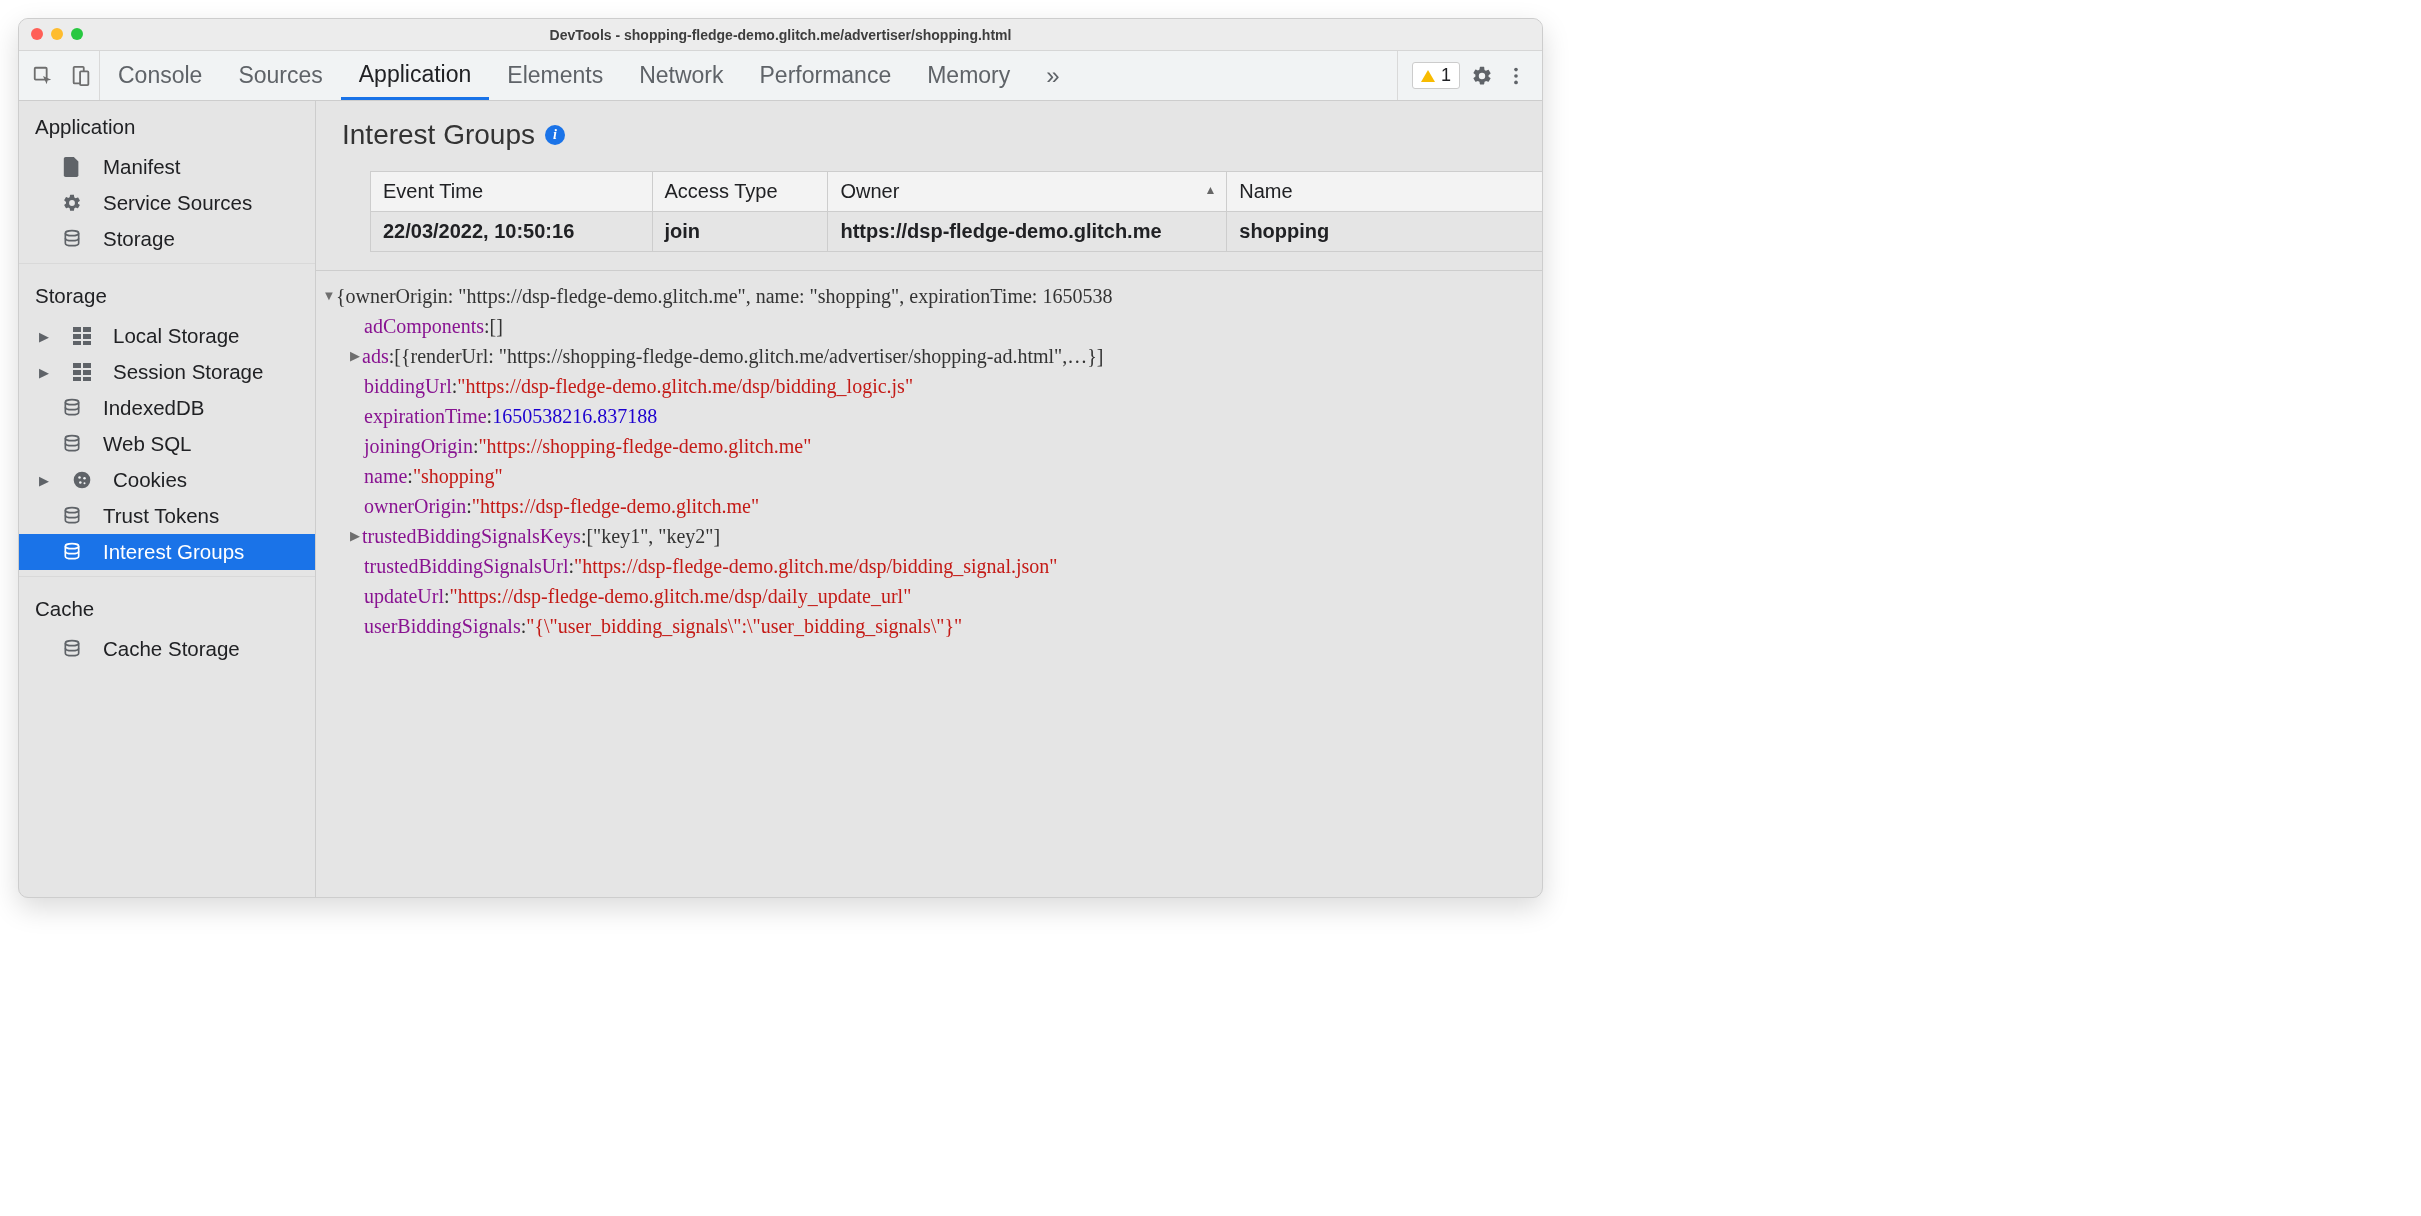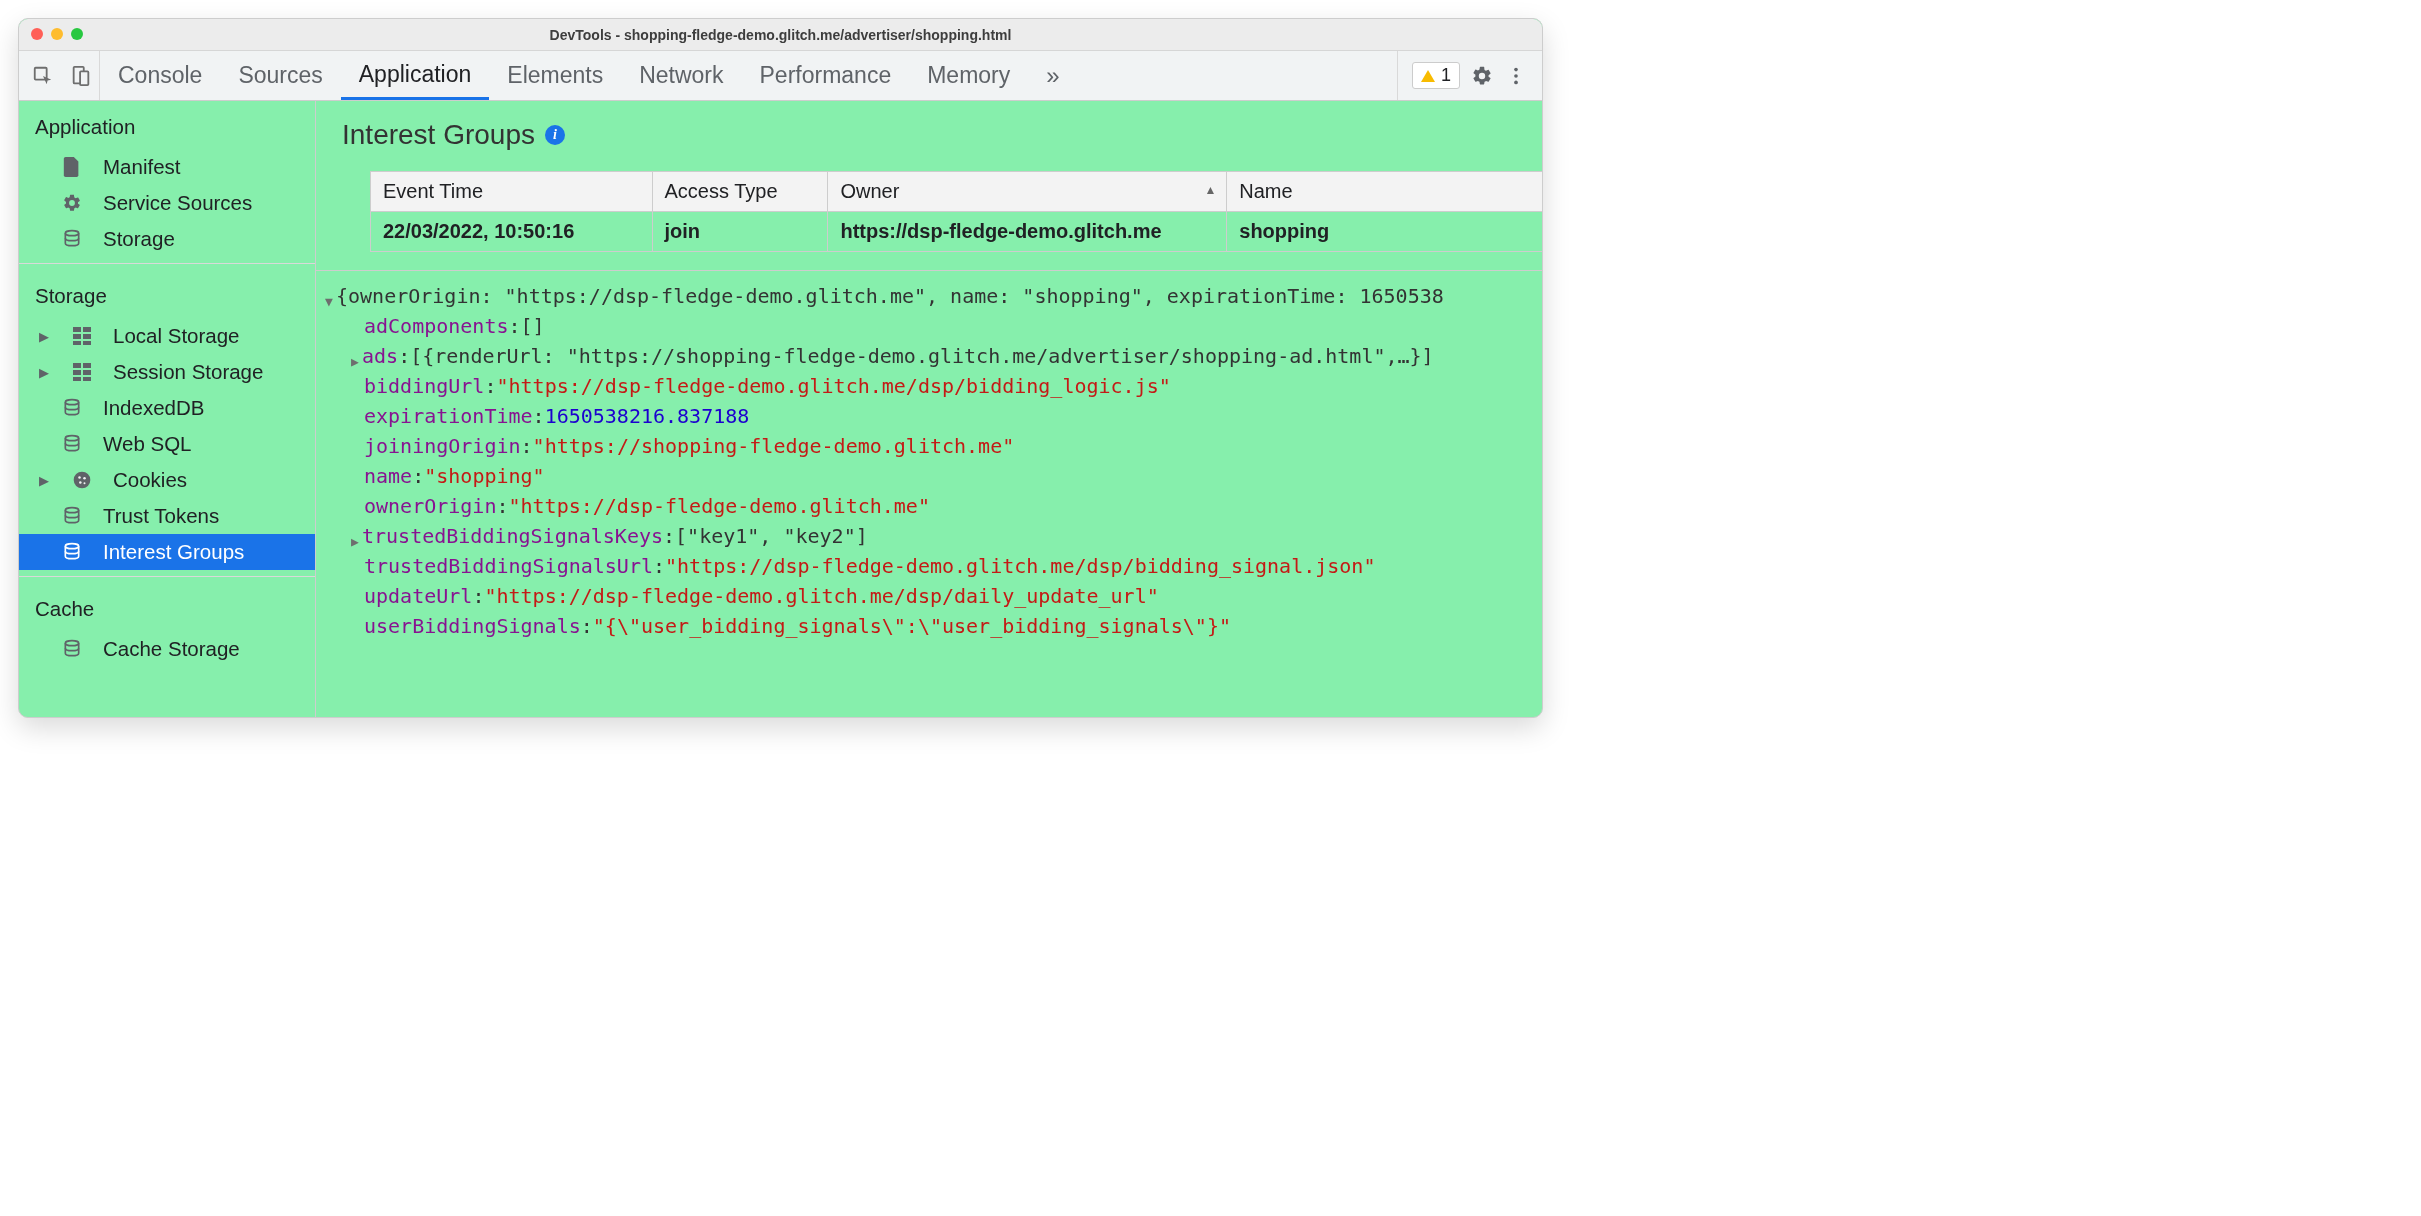--- a/index.html
+++ b/index.html
@@ -12,21 +12,21 @@
     --text-muted:#5f6368;
     --selected:#1a73e8;
     --prop-purple:#881391;
     --str-red:#c41a16;
     --num-blue:#1c00cf;
     --table-header-bg:#f3f3f3;
   }
   *{box-sizing:border-box;}
   html,body{margin:0;padding:0;height:100%;font-family:"Helvetica Neue",Arial,sans-serif;font-size:20.5px;color:var(--text);background:#fff;}
   body{padding:18px;}
-  .window{width:1525px;height:700px;border:1px solid var(--border);border-radius:10px;overflow:hidden;box-shadow:0 10px 28px rgba(0,0,0,.15);display:flex;flex-direction:column;background:#86efac;}
+  .window{width:1525px;height:880px;border:1px solid var(--border);border-radius:10px;overflow:hidden;box-shadow:0 10px 28px rgba(0,0,0,.15);display:flex;flex-direction:column;background:#e5e5e5;}
   
   .titlebar{height:32px;background:var(--bg-titlebar);border-bottom:1px solid #d6d6d6;display:flex;align-items:center;justify-content:center;position:relative;font-size:14px;font-weight:600;color:#3d3d3d;}
   .traffic{position:absolute;left:12px;top:9px;display:flex;gap:8px;}
   .traffic span{width:12px;height:12px;border-radius:50%;display:block;}
   .tl-close{background:#ff5f57;}
   .tl-min{background:#febc2e;}
   .tl-max{background:#28c840;}
   
   .toolbar{height:50px;background:var(--bg-toolbar);border-bottom:1px solid var(--border);display:flex;align-items:stretch;}
   .tb-left{display:flex;align-items:center;padding:0 6px 0 12px;gap:14px;border-right:1px solid var(--border-light);}
@@ -53,21 +53,21 @@
   .main{flex:1;display:flex;flex-direction:column;overflow:hidden;}
   .main-heading{display:flex;align-items:center;gap:10px;padding:18px 26px 20px;font-size:28px;color:#333;}
   .info-badge{width:20px;height:20px;border-radius:50%;background:#1a73e8;color:#fff;font-size:14px;font-weight:700;display:inline-flex;align-items:center;justify-content:center;font-family:Georgia,serif;font-style:italic;}
   .table-wrap{padding:0 26px;}
   table{width:100%;border-collapse:collapse;font-size:20px;margin-left:28px;}
   th,td{text-align:left;border:1px solid var(--border);padding:8px 12px;font-weight:bold;}
   th{background:var(--table-header-bg);font-weight:400;position:relative;}
   th.sortable::after{content:"▲";position:absolute;right:10px;top:11px;font-size:12px;color:#666;}
   
   .json-viewer{flex:1;overflow:auto;border-top:1px solid var(--border);margin-top:18px;padding:10px 8px 10px 6px;font-family:"SF Mono",Menlo,Consolas,monospace;font-size:20px;line-height:1.5;white-space:nowrap;}
-  .jv-row{display:flex;align-items:flex-end;}
+  .jv-row{display:flex;align-items:center;font-family:Liberation Serif, serif;}
   .jv-indent{display:inline-block;}
   .jv-tri{display:inline-block;width:14px;text-align:center;color:#6e6e6e;font-size:13px;cursor:pointer;user-select:none;}
   .jv-tri.down::before{content:"▼";}
   .jv-tri.right::before{content:"▶";}
   .jv-key{color:var(--prop-purple);}
   .jv-colon{color:#333;}
   .jv-str{color:var(--str-red);}
   .jv-num{color:var(--num-blue);}
   .jv-plain{color:#333;}
 </style>

